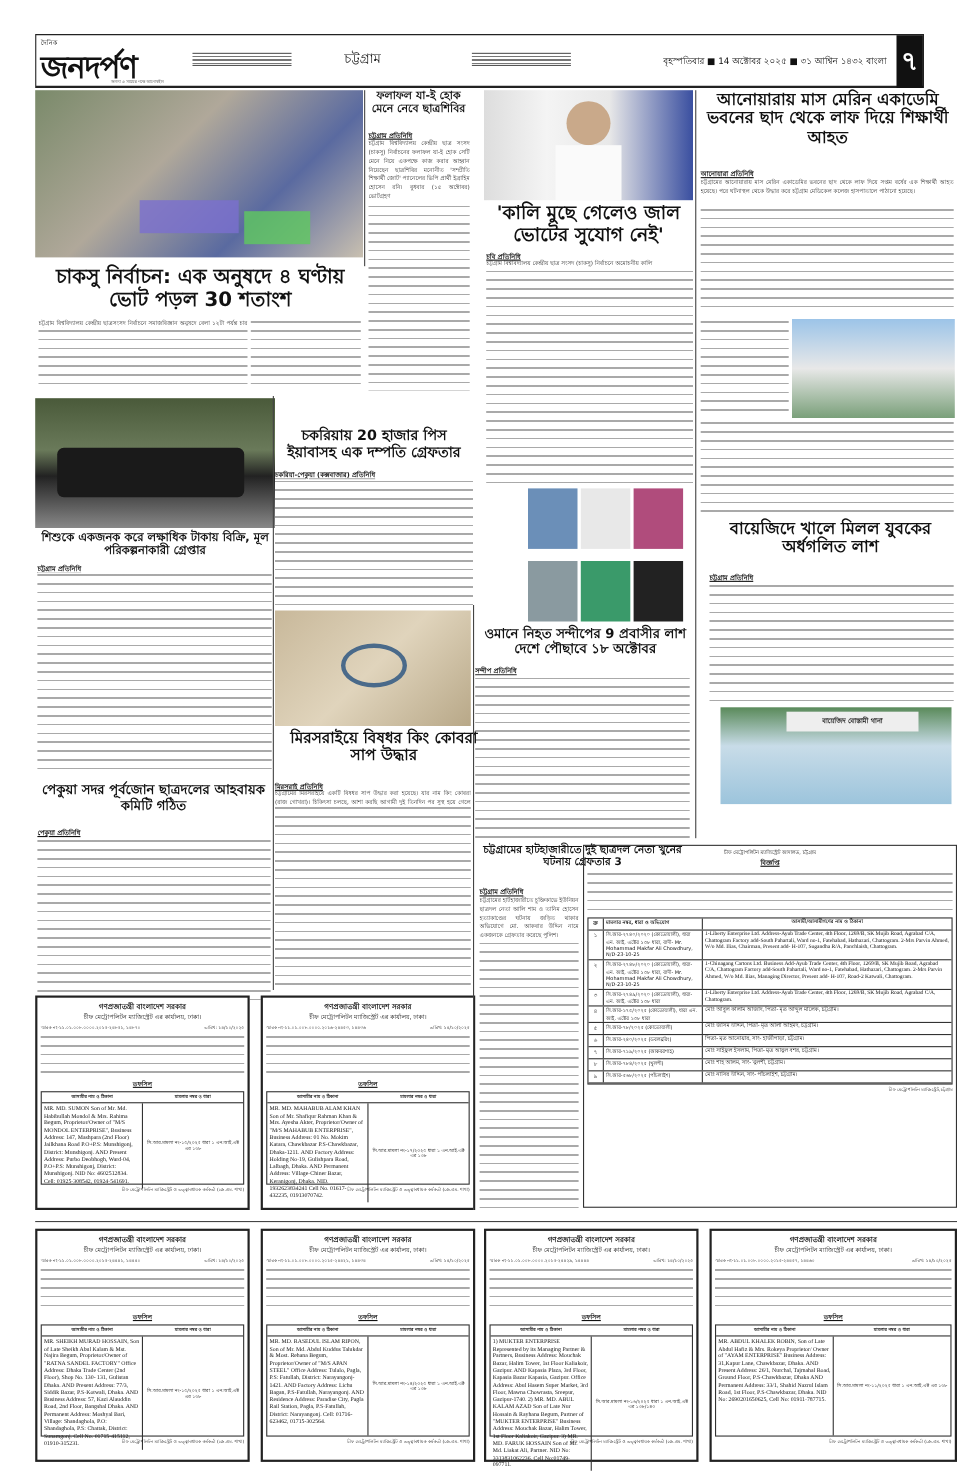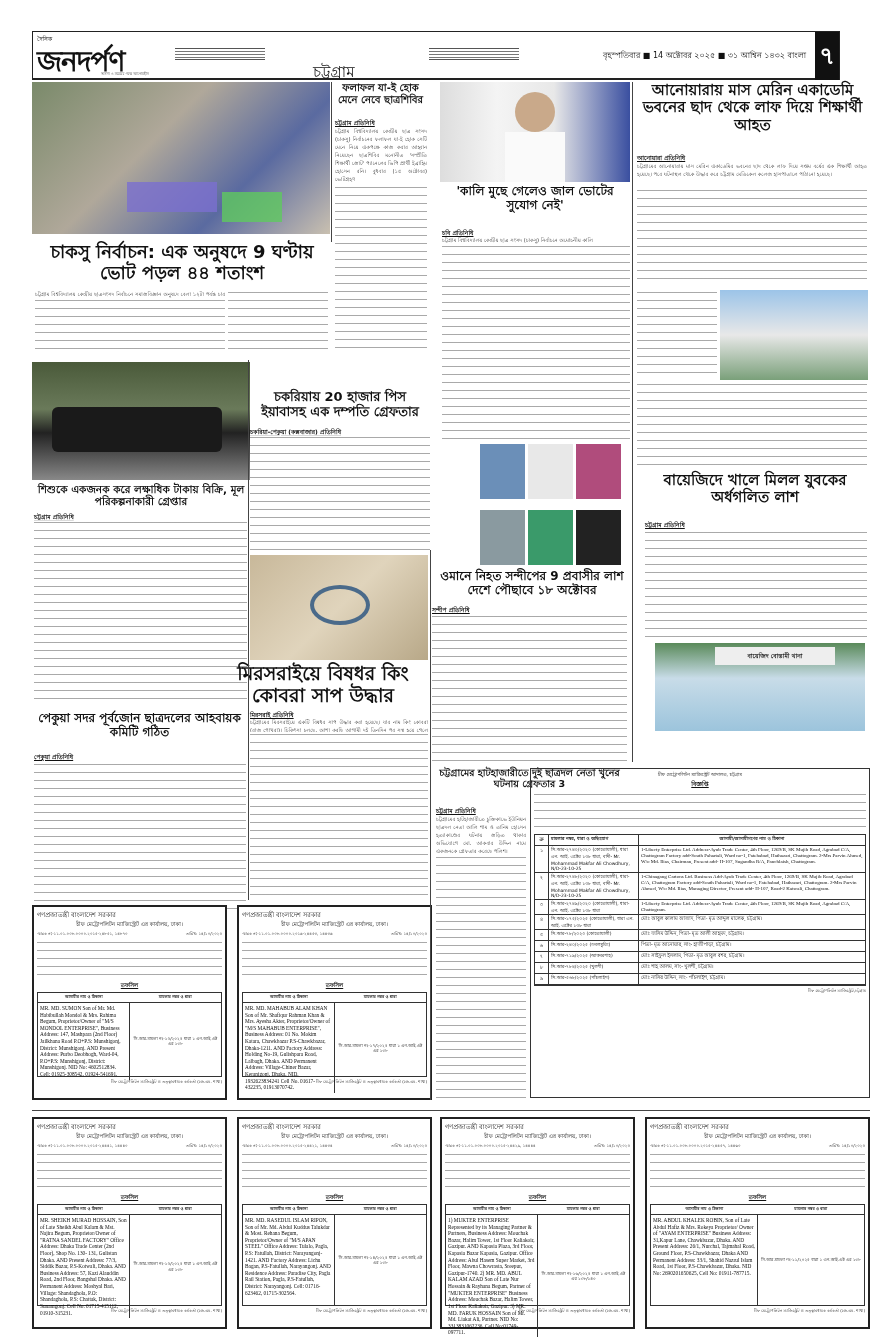--- a/index.html
+++ b/index.html
@@ -3,30 +3,30 @@
 <meta charset="utf-8">
 <style>
 *{box-sizing:border-box;margin:0;padding:0}
 body{width:870px;height:1337px;background:#fff;font-family:"DejaVu Sans",sans-serif;color:#111;position:relative;overflow:hidden}
 .abs{position:absolute}
 .masthead{left:32px;top:31px;width:808px;height:49px;border:1px solid #222;border-bottom:2px solid #222;background:#fff}
 .mh-daily{left:4px;top:2px;font-size:6px}
 .mh-logo{left:4px;top:8px;font-family:"DejaVu Serif",serif;font-weight:bold;font-size:28px;letter-spacing:-1px;color:#111}
 .mh-tag{left:68px;top:40px;font-size:3.5px;color:#333}
 .mh-lines{height:12px;border-top:1px solid #555;border-bottom:1px solid #555;background:repeating-linear-gradient(#fff 0 2px,#777 2px 3px)}
-.mh-section{left:280px;top:28px;font-size:15px}
+.mh-section{left:280px;top:12px;font-size:12px}
 .mh-date{left:570px;top:17px;font-size:8px}
 .mh-page{right:0;top:0;width:24px;height:48px;background:#111;color:#fff;font-size:24px;font-weight:bold;text-align:center;line-height:48px}
 .photo{background:#889;overflow:hidden}
 .head{font-family:"DejaVu Sans",sans-serif;font-weight:bold;color:#111;text-align:center;line-height:1.15}
 .by{font-size:6px;font-weight:bold;text-decoration:underline}
 .body{font-size:5.2px;line-height:1.55;color:#333;text-align:justify}
 .fill{background:repeating-linear-gradient(#fff 0 2px,#9a9a9a 2px 3.5px,#fff 3.5px 8px);opacity:.85}
 .notice{border:2px solid #222;background:#fff;padding:3px;font-size:4.5px}
-.notice .n1{font-weight:normal;font-size:6.5px}
+.notice .n1{text-align:center;font-weight:bold;font-size:6.5px}
 .notice .n2{text-align:center;font-size:5.5px}
 .notice .n3{display:flex;justify-content:space-between;font-size:4px;margin:2px 0}
 .notice .nt{text-align:center;font-weight:bold;font-size:5.5px;text-decoration:underline;margin:2px 0}
 .ntable{border:1px solid #333;display:flex;flex-direction:column}
 .ntable .hr{display:flex;border-bottom:1px solid #333;font-size:4px;font-weight:bold}
 .ntable .hr div{flex:1;text-align:center;padding:1px}
 .ntable .br{display:flex;flex:1}
 .ntable .br div{flex:1;padding:2px;font-family:"Liberation Serif",serif;font-size:5.3px;line-height:1.25}
 .ntable .br div+div{border-left:1px solid #333;display:flex;align-items:center;justify-content:center;text-align:center;font-family:"DejaVu Sans",sans-serif;font-size:4.2px}
 .sig{text-align:right;font-size:4px;margin-top:2px}
@@ -61,41 +61,41 @@
 <div class="abs head" style="left:333px;top:82px;width:95px;font-size:10px">ফলাফল যা-ই হোক মেনে নেবে ছাত্রশিবির</div>
 <div class="abs by" style="left:335px;top:118px">চট্টগ্রাম প্রতিনিধি</div>
 <div class="abs body" style="left:335px;top:127px;width:92px">চট্টগ্রাম বিশ্ববিদ্যালয় কেন্দ্রীয় ছাত্র সংসদ (চাকসু) নির্বাচনের ফলাফল যা-ই হোক সেটি মেনে নিয়ে একপক্ষে কাজ করার আহ্বান নিয়েছেন ছাত্রশিবির মনোনীত 'সম্প্রীতি শিক্ষার্থী জোট' প্যানেলের ভিপি প্রার্থী ইব্রাহিম হোসেন রনি। বুধবার (১৫ অক্টোবর) ভোটগ্রহণ</div>
 <div class="abs fill" style="left:335px;top:185px;width:92px;height:170px"></div>
 
 <div class="abs photo" style="left:440px;top:82px;width:190px;height:100px;background:linear-gradient(90deg,#ddd,#f4f4f4 30%,#e8e8e8 60%,#3a4fa0)">
   <div class="abs" style="left:75px;top:10px;width:40px;height:40px;border-radius:50%;background:#c9a98a"></div>
   <div class="abs" style="left:65px;top:50px;width:60px;height:50px;background:#fafafa"></div>
 </div>
 
-<div class="abs head" style="left:440px;top:185px;width:190px;font-size:12px">'কালি মুছে গেলেও জাল ভোটের সুযোগ নেই'</div>
+<div class="abs head" style="left:440px;top:185px;width:190px;font-size:17px">'কালি মুছে গেলেও জাল ভোটের সুযোগ নেই'</div>
 <div class="abs by" style="left:442px;top:228px">চবি প্রতিনিধি</div>
 <div class="abs body" style="left:442px;top:236px;width:188px;height:8px;overflow:hidden">চট্টগ্রাম বিশ্ববিদ্যালয় কেন্দ্রীয় ছাত্র সংসদ (চাকসু) নির্বাচনে অমোচনীয় কালি</div>
 <div class="abs fill" style="left:442px;top:244px;width:188px;height:200px"></div>
 
 <div class="abs photo" style="left:480px;top:444px;width:45px;height:55px;background:#6b8fb8"></div>
 <div class="abs photo" style="left:528px;top:444px;width:45px;height:55px;background:#e8e8e8"></div>
 <div class="abs photo" style="left:576px;top:444px;width:45px;height:55px;background:#b04c7c"></div>
 <div class="abs photo" style="left:480px;top:510px;width:45px;height:55px;background:#8a9aa0"></div>
 <div class="abs photo" style="left:528px;top:510px;width:45px;height:55px;background:#3a9a6a"></div>
 <div class="abs photo" style="left:576px;top:510px;width:45px;height:55px;background:#222"></div>
 
 <div class="abs head" style="left:635px;top:82px;width:235px;font-size:15px">আনোয়ারায় মাস মেরিন একাডেমি ভবনের ছাদ থেকে লাফ দিয়ে শিক্ষার্থী আহত</div>
 <div class="abs by" style="left:637px;top:153px">আনোয়ারা প্রতিনিধি</div>
 <div class="abs body" style="left:637px;top:162px;width:230px;height:24px;overflow:hidden">চট্টগ্রামের আনোয়ারায় মাস মেরিন একাডেমির ভবনের ছাদ থেকে লাফ দিয়ে সপ্তম বর্ষের এক শিক্ষার্থী আহত হয়েছে। পরে ঘটনাস্থল থেকে উদ্ধার করে চট্টগ্রাম মেডিকেল কলেজ হাসপাতালে পাঠানো হয়েছে।</div>
 <div class="abs fill" style="left:637px;top:188px;width:230px;height:95px"></div>
 <div class="abs photo" style="left:720px;top:290px;width:148px;height:90px;background:linear-gradient(#9cc4e8,#e8e8e8 50%,#7aa07a)"></div>
 <div class="abs fill" style="left:637px;top:290px;width:80px;height:90px"></div>
 <div class="abs fill" style="left:637px;top:382px;width:230px;height:85px"></div>
 
-<div class="abs head" style="left:32px;top:242px;width:300px;font-size:18px">চাকসু নির্বাচন: এক অনুষদে 9 ঘণ্টায় ভোট পড়ল ৪৪ শতাংশ</div>
+<div class="abs head" style="left:32px;top:242px;width:300px;font-size:18px">চাকসু নির্বাচন: এক অনুষদে ৪ ঘণ্টায় ভোট পড়ল 30 শতাংশ</div>
 <div class="abs body" style="left:35px;top:290px;width:190px;height:8px;overflow:hidden">চট্টগ্রাম বিশ্ববিদ্যালয় কেন্দ্রীয় ছাত্রসংসদ নির্বাচনে সমাজবিজ্ঞান অনুষদে বেলা ১২টা পর্যন্ত চার ঘণ্টায় ভোট পড়েছে ৪৪ শতাংশ।</div>
 <div class="abs fill" style="left:35px;top:298px;width:190px;height:55px"></div>
 <div class="abs fill" style="left:228px;top:290px;width:100px;height:65px"></div>
 
 <div class="abs photo" style="left:32px;top:362px;width:218px;height:118px;background:linear-gradient(#4a5a3a,#6a7a5a 40%,#222 60%,#888)">
   <div class="abs" style="left:20px;top:45px;width:170px;height:45px;background:#1a1a1a;border-radius:6px"></div>
 </div>
 
 <div class="abs head" style="left:250px;top:390px;width:180px;font-size:13px">চকরিয়ায় 20 হাজার পিস ইয়াবাসহ এক দম্পতি গ্রেফতার</div>
 <div class="abs by" style="left:250px;top:427px">চকরিয়া-পেকুয়া (কক্সবাজার) প্রতিনিধি</div>
@@ -113,21 +113,21 @@
 <div class="abs by" style="left:645px;top:520px">চট্টগ্রাম প্রতিনিধি</div>
 <div class="abs fill" style="left:645px;top:530px;width:222px;height:110px"></div>
 <div class="abs photo" style="left:655px;top:643px;width:210px;height:88px;background:linear-gradient(#5a8a5a,#c8dce8 40%,#9cc4dc)">
   <div class="abs" style="left:60px;top:4px;width:120px;height:18px;background:#eee;font-size:6px;font-weight:bold;text-align:center;line-height:18px;color:#222">বায়েজিদ বোস্তামী থানা</div>
 </div>
 
 <div class="abs head" style="left:432px;top:570px;width:200px;font-size:12px">ওমানে নিহত সন্দীপের 9 প্রবাসীর লাশ দেশে পৌছাবে ১৮ অক্টোবর</div>
 <div class="abs by" style="left:432px;top:605px">সন্দীপ প্রতিনিধি</div>
 <div class="abs fill" style="left:432px;top:614px;width:195px;height:150px"></div>
 
-<div class="abs head" style="left:234px;top:663px;width:178px;font-size:19px">মিরসরাইয়ে বিষধর কিং কোবরা সাপ উদ্ধার</div>
+<div class="abs head" style="left:260px;top:663px;width:178px;font-size:14px">মিরসরাইয়ে বিষধর কিং কোবরা সাপ উদ্ধার</div>
 <div class="abs by" style="left:250px;top:710px">মিরসরাই প্রতিনিধি</div>
 <div class="abs body" style="left:250px;top:718px;width:178px;height:14px;overflow:hidden">চট্টগ্রামের মিরসরাইয়ে একটি বিষধর সাপ উদ্ধার করা হয়েছে। যার নাম কিং কোবরা (রাজ গোখরা)। চিকিৎসা চলছে, আশা করছি আগামী দুই তিনদিন পর সুস্থ হয়ে গেলে অবমুক্ত করা হবে।</div>
 <div class="abs fill" style="left:250px;top:732px;width:178px;height:168px"></div>
 
 <div class="abs head" style="left:32px;top:712px;width:215px;font-size:12px">পেকুয়া সদর পূর্বজোন ছাত্রদলের আহবায়ক কমিটি গঠিত</div>
 <div class="abs by" style="left:34px;top:752px">পেকুয়া প্রতিনিধি</div>
 <div class="abs fill" style="left:34px;top:762px;width:212px;height:150px"></div>
 
 <div class="abs head" style="left:432px;top:768px;width:195px;font-size:9.5px">চট্টগ্রামের হাটহাজারীতে দুই ছাত্রদল নেতা খুনের ঘটনায় গ্রেফতার 3</div>
 <div class="abs by" style="left:436px;top:806px">চট্টগ্রাম প্রতিনিধি</div>

